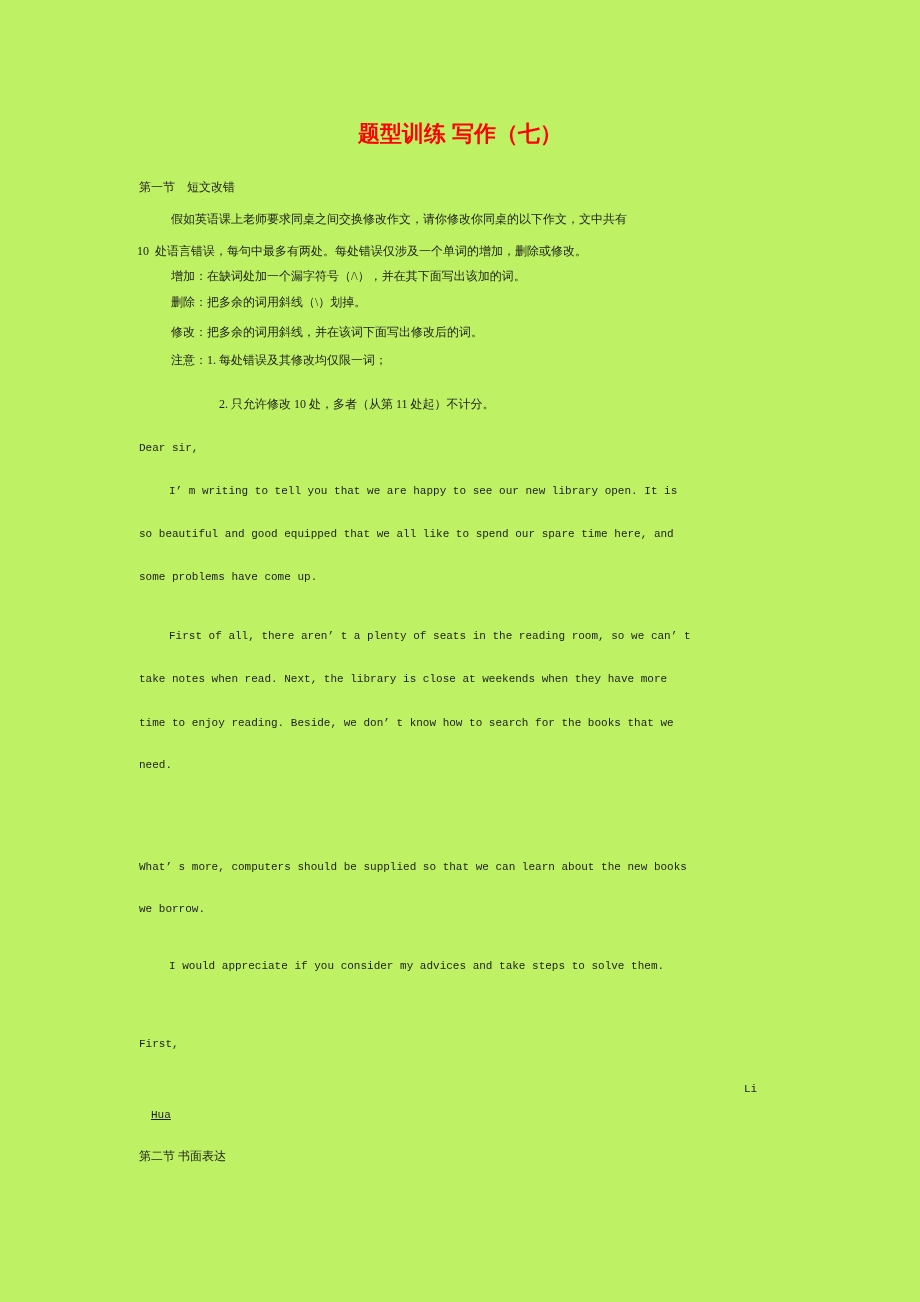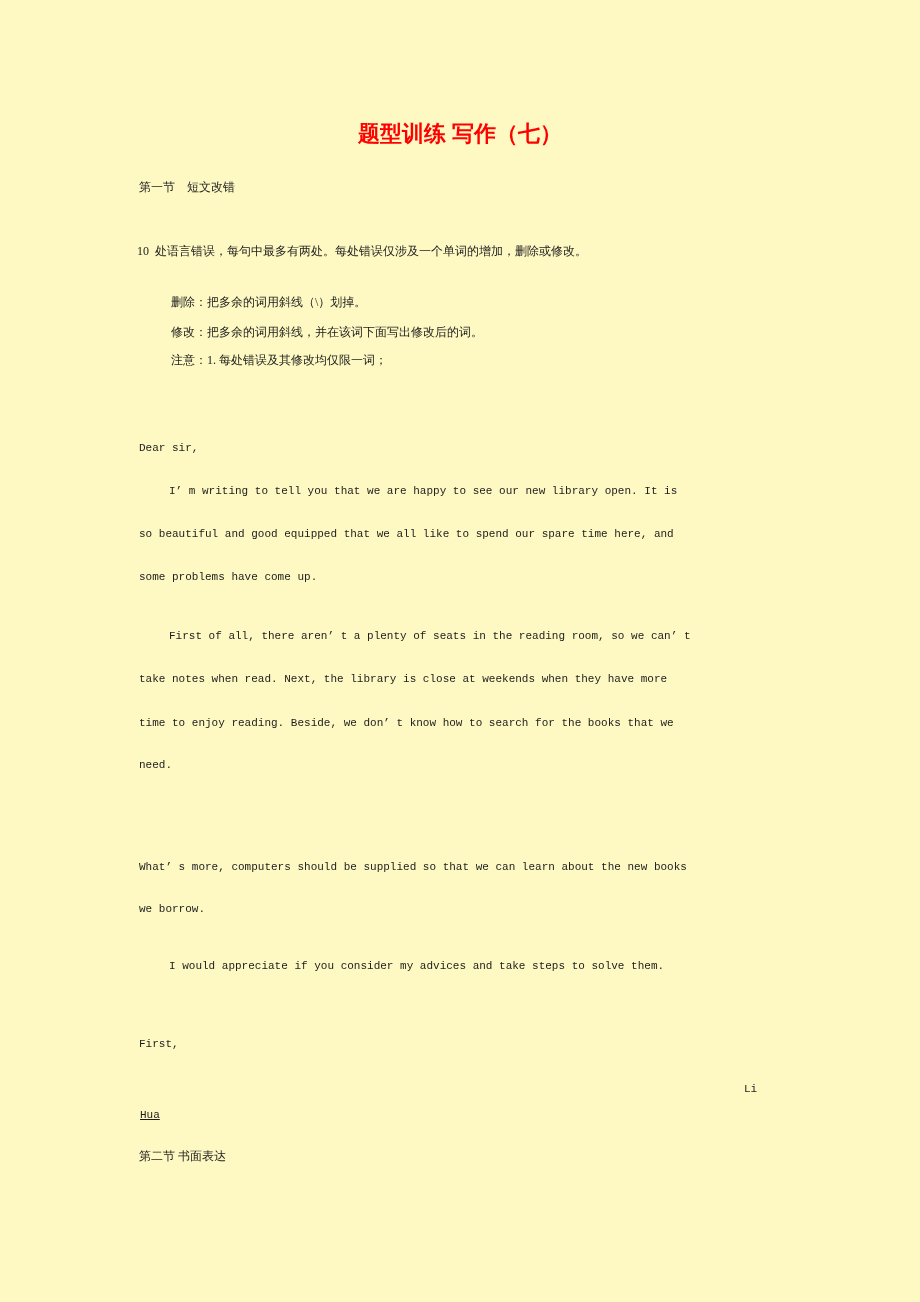--- a/index.html
+++ b/index.html
@@ -1,17 +1,17 @@
 <!DOCTYPE html>
 <html><head>
 <meta charset="utf-8">
 <style>
   html,body{margin:0;padding:0;}
   body{width:920px;height:1302px;background:#ffffff;overflow:hidden;}
-  .page{position:relative;width:920px;height:1302px;background:#fef9c3;}
+  .page{position:relative;width:920px;height:1302px;background:#bef264;}
 
   .title{
     position:absolute;top:119px;left:0;width:920px;margin:0;
     text-align:center;
     font-family:"Liberation Sans","DejaVu Sans",sans-serif;
     font-weight:bold;font-size:22px;color:#ff0000;
     white-space:pre;
   }
 
   .zh{
@@ -46,37 +46,40 @@
   .p-p2l1{top:627px;left:139px;}
   .p-p2l2{top:670px;left:139px;}
   .p-p2l3{top:714px;left:139px;}
   .p-p2l4{top:756px;left:139px;}
   .p-p3l1{top:815px;left:139px;}
   .p-p3l2{top:858px;left:139px;}
   .p-p3l3{top:900px;left:139px;}
   .p-p4l1{top:957px;left:139px;}
   .p-yours{top:1035px;left:139px;}
   .p-li{top:1080px;left:744px;}
-  .p-hua{top:1106px;left:140px;text-decoration:underline;}
+  .p-hua{top:1106px;left:151px;text-decoration:underline;}
 
   
   .p-s2-heading{top:1145px;left:139px;}
 </style>
 </head>
 <body>
 
 <div class="page">
 
   <h1 class="title">题型训练 写作（七）</h1>
 
   <div class="zh p-s1-heading">第一节　短文改错</div>
+  <div class="zh p-intro1">假如英语课上老师要求同桌之间交换修改作文，请你修改你同桌的以下作文，文中共有</div>
   <div class="zh p-intro2">10  处语言错误，每句中最多有两处。每处错误仅涉及一个单词的增加，删除或修改。</div>
+  <div class="zh p-rule-add">增加：在缺词处加一个漏字符号（/\），并在其下面写出该加的词。</div>
   <div class="zh p-rule-del">删除：把多余的词用斜线（\）划掉。</div>
   <div class="zh p-rule-mod">修改：把多余的词用斜线，并在该词下面写出修改后的词。</div>
   <div class="zh p-note1">注意：1. 每处错误及其修改均仅限一词；</div>
+  <div class="zh p-note2">2. 只允许修改 10 处，多者（从第 11 处起）不计分。</div>
 
   <div class="en p-dear">Dear sir,</div>
 
   <div class="en p-p1l1 ind">I’ m writing to tell you that we are happy to see our new library open. It is</div>
   <div class="en p-p1l2">so beautiful and good equipped that we all like to spend our spare time here, and</div>
   <div class="en p-p1l3">some problems have come up.</div>
 
   <div class="en p-p2l2">take notes when read. Next, the library is close at weekends when they have more</div>
   <div class="en p-p2l1 ind">First of all, there aren’ t a plenty of seats in the reading room, so we can’ t</div>
   <div class="en p-p2l3">time to enjoy reading. Beside, we don’ t know how to search for the books that we</div>

